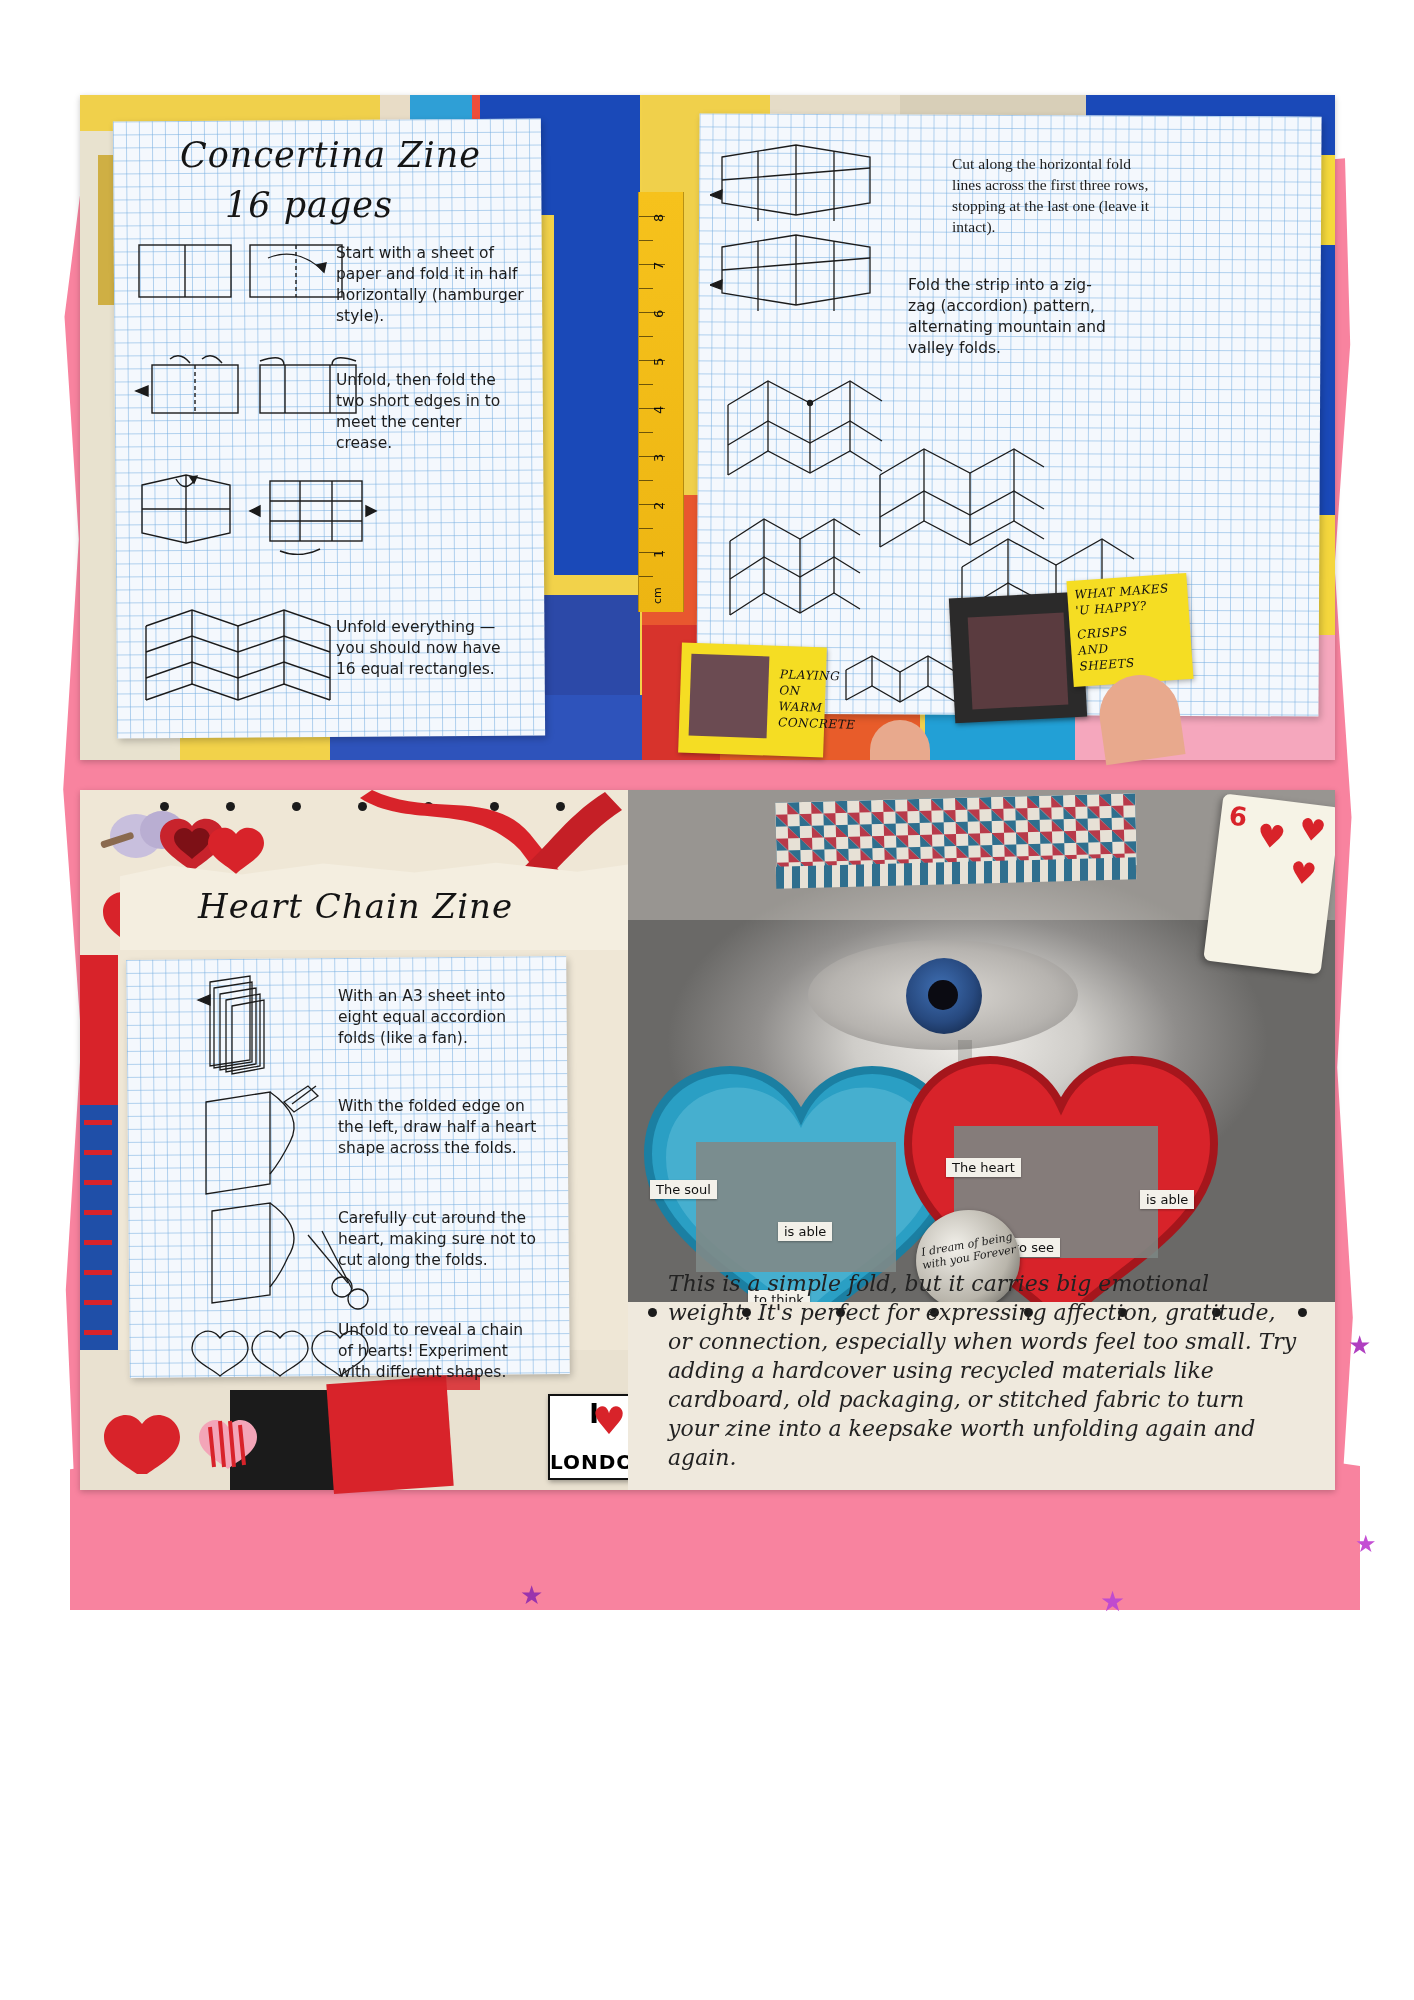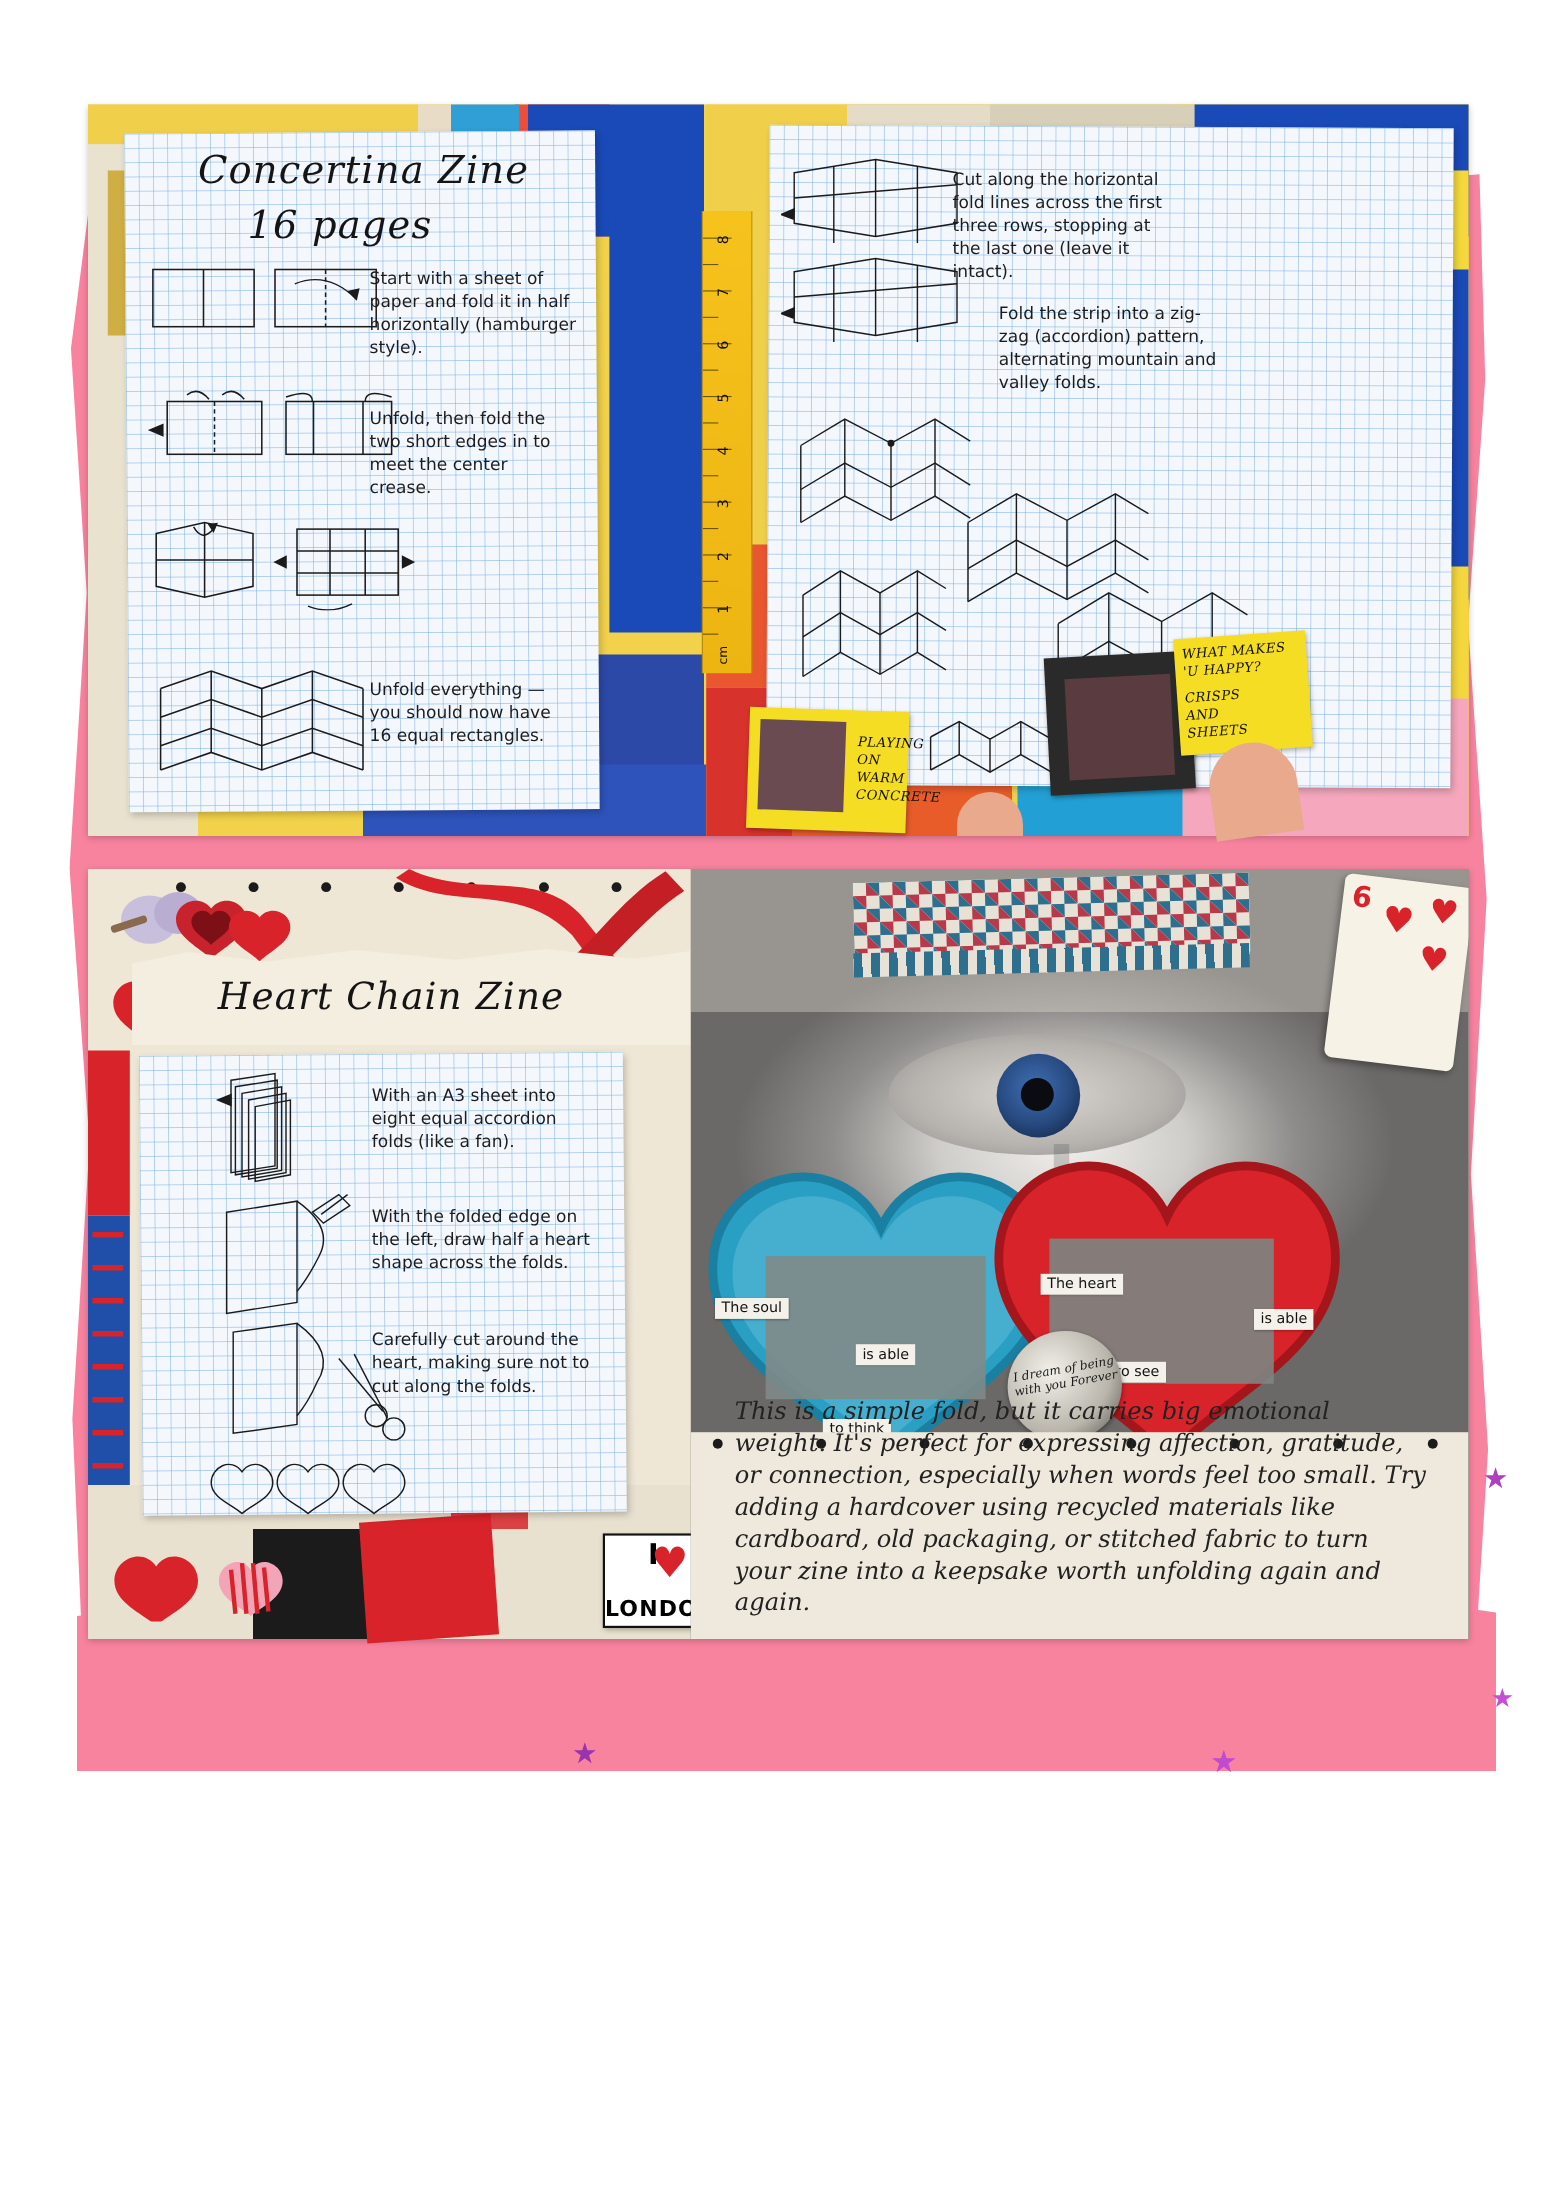--- a/index.html
+++ b/index.html
@@ -356,21 +356,21 @@
       <path d="M6 50 l26 -14 l28 16 l28 -16 l28 16 l28 -14 l10 8"></path>
       <line x1="6" y1="20" x2="6" y2="50"></line>
         <line x1="32" y1="6" x2="32" y2="36"></line>
       <line x1="60" y1="22" x2="60" y2="52"></line>
         <line x1="88" y1="6" x2="88" y2="36"></line>
       <line x1="116" y1="22" x2="116" y2="52"></line>
         <line x1="144" y1="8" x2="144" y2="38"></line>
     </svg>
   </div>
 
-  <div class="step-text abs" style="left:786px;top:58px;width:200px;">Cut along the horizontal fold lines across the first three rows, stopping at the last one (leave it intact).</div>
+  <div class="step-text abs" style="left:872px;top:58px;width:200px;font-family:Liberation Serif, serif;">Cut along the horizontal fold lines across the first three rows, stopping at the last one (leave it intact).</div>
   <div class="step-text abs" style="left:828px;top:180px;width:200px;">Fold the strip into a zig-zag (accordion) pattern, alternating mountain and valley folds.</div>
 
   <div class="cblock" style="left:872px;top:500px;width:132px;height:125px;background:#2b2a2a;transform:rotate(-3deg);box-shadow:1px 2px 5px rgba(0,0,0,.4);"></div>
   <div class="cblock" style="left:890px;top:520px;width:96px;height:92px;background:#5a3b3f;transform:rotate(-3deg);"></div>
 
   <div class="sticky" style="left:990px;top:482px;width:120px;height:106px;transform:rotate(-4deg);">
     <div class="sticky-txt">
       <div>WHAT MAKES</div>
       <div>'U HAPPY?</div>
       <div style="margin-top:8px">CRISPS</div>
@@ -475,20 +475,21 @@
     <svg width="190" height="60" viewBox="0 0 190 60" fill="none" stroke="#1b1b1b" stroke-width="1.3">
       <path d="M30 18 c-10 -14 -28 -4 -28 10 c0 14 20 20 28 28 c8 -8 28 -14 28 -28 c0 -14 -18 -24 -28 -10z"></path>
       <path d="M90 18 c-10 -14 -28 -4 -28 10 c0 14 20 20 28 28 c8 -8 28 -14 28 -28 c0 -14 -18 -24 -28 -10z"></path>
       <path d="M150 18 c-10 -14 -28 -4 -28 10 c0 14 20 20 28 28 c8 -8 28 -14 28 -28 c0 -14 -18 -24 -28 -10z"></path>
     </svg>
   </div>
 
   <div class="step-text abs" style="left:258px;top:196px;width:200px;">With an A3 sheet into eight equal accordion folds (like a fan).</div>
   <div class="step-text abs" style="left:258px;top:306px;width:200px;">With the folded edge on the left, draw half a heart shape across the folds.</div>
   <div class="step-text abs" style="left:258px;top:418px;width:200px;">Carefully cut around the heart, making sure not to cut along the folds.</div>
+  <div class="step-text abs" style="left:258px;top:530px;width:202px;">Unfold to reveal a chain of hearts! Experiment with different shapes.</div>
 
   <div class="abs" style="left:0;top:320px;width:38px;height:250px;">
     <div style="position:absolute;left:4px;top:10px;width:28px;height:5px;background:#d8232a;"></div>
     <div style="position:absolute;left:4px;top:40px;width:28px;height:5px;background:#d8232a;"></div>
     <div style="position:absolute;left:4px;top:70px;width:28px;height:5px;background:#d8232a;"></div>
     <div style="position:absolute;left:4px;top:100px;width:28px;height:5px;background:#d8232a;"></div>
     <div style="position:absolute;left:4px;top:130px;width:28px;height:5px;background:#d8232a;"></div>
     <div style="position:absolute;left:4px;top:160px;width:28px;height:5px;background:#d8232a;"></div>
     <div style="position:absolute;left:4px;top:190px;width:28px;height:5px;background:#d8232a;"></div>
     <div style="position:absolute;left:4px;top:220px;width:28px;height:5px;background:#d8232a;"></div>

